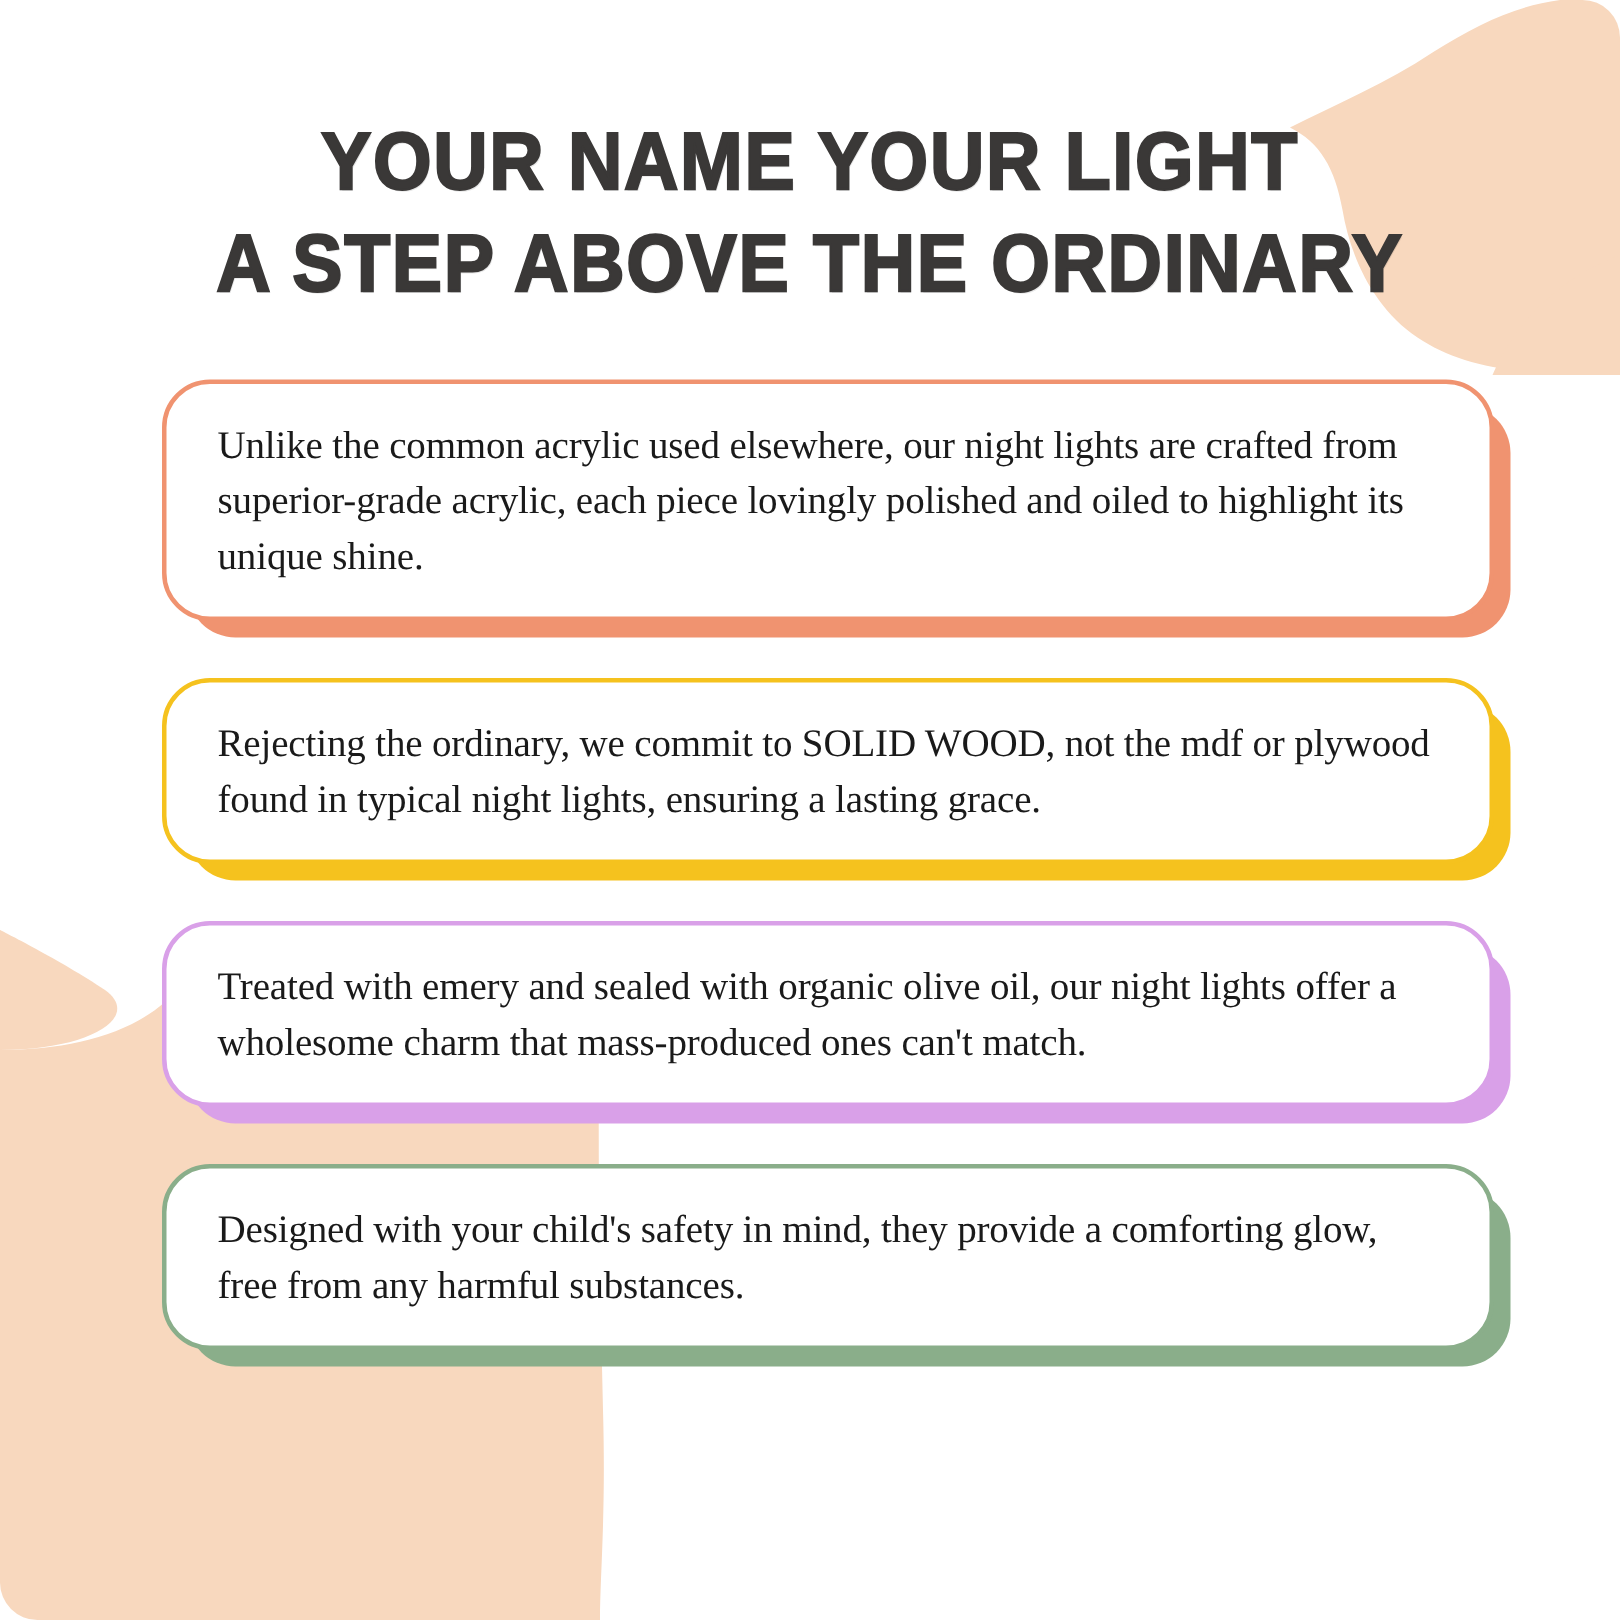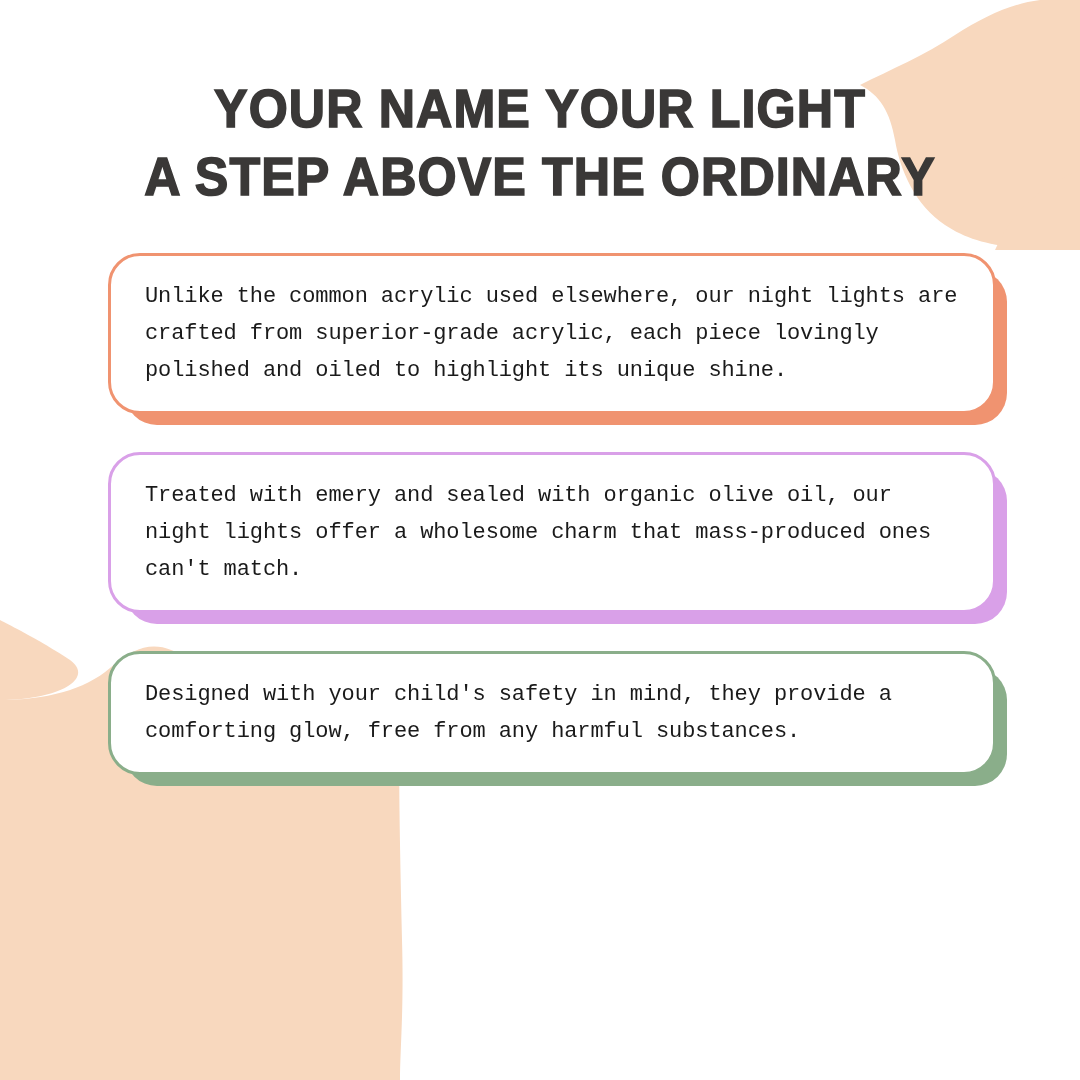--- a/index.html
+++ b/index.html
@@ -9,20 +9,21 @@
     background:#ffffff;
     font-family:"Liberation Sans", sans-serif;
     overflow:hidden;
   }
 
   #poster {
     position:relative;
     width:1080px; height:1080px;
     background:#ffffff;
     overflow:hidden;
+    border-radius:25px;
   }
 
   
   .blob-layer {
     position:absolute; inset:0;
     width:1080px; height:1080px;
     pointer-events:none;
   }
 
   
@@ -72,23 +73,23 @@
     content:"";
     position:absolute;
     left:14px; top:14px;
     width:100%; height:100%;
     border-radius:32px;
     z-index:-1;
   }
 
   .card-text {
     color:#1a1a1a;
-    font-family:Liberation Mono, monospace;
+    font-family:Liberation Serif, serif;
     font-weight:300;
-    font-size:22px;
+    font-size:26px;
     line-height:37px;
     letter-spacing:-0.1px;
   }
 
   
 </style>
 <style>#card-acrylic::before{background:#f09370;}#card-beech-wood::before{background:#7cc6ee;}#card-solid-wood::before{background:#f5c21e;}#card-olive-oil::before{background:#d9a0e8;}#card-child-safety::before{background:#8aae8a;}</style></head>
 <body>
 
 <div id="poster" style="background: rgb(255, 255, 255);">
@@ -114,20 +115,23 @@
     <span class="heading-line" style="color: rgb(58, 56, 55); -webkit-text-stroke-color: rgb(58, 56, 55);">A STEP ABOVE THE ORDINARY</span>
   </div>
 
   <div class="cards">
 
     <div class="card" id="card-acrylic" style="border-color: rgb(240, 147, 112);">
       <p class="card-text">Unlike the common acrylic used elsewhere, our night lights are crafted from superior-grade acrylic, each piece lovingly polished and oiled to highlight its unique shine.</p>
     </div>
 
 
+    <div class="card" id="card-solid-wood" style="border-color: rgb(245, 194, 30);">
+      <p class="card-text">Rejecting the ordinary, we commit to SOLID WOOD, not the mdf or plywood found in typical night lights, ensuring a lasting grace.</p>
+    </div>
 
     <div class="card" id="card-olive-oil" style="border-color: rgb(217, 160, 232);">
       <p class="card-text">Treated with emery and sealed with organic olive oil, our night lights offer a wholesome charm that mass-produced ones can't match.</p>
     </div>
 
     <div class="card" id="card-child-safety" style="border-color: rgb(138, 174, 138);">
       <p class="card-text">Designed with your child's safety in mind, they provide a comforting glow, free from any harmful substances.</p>
     </div>
 
   </div>

